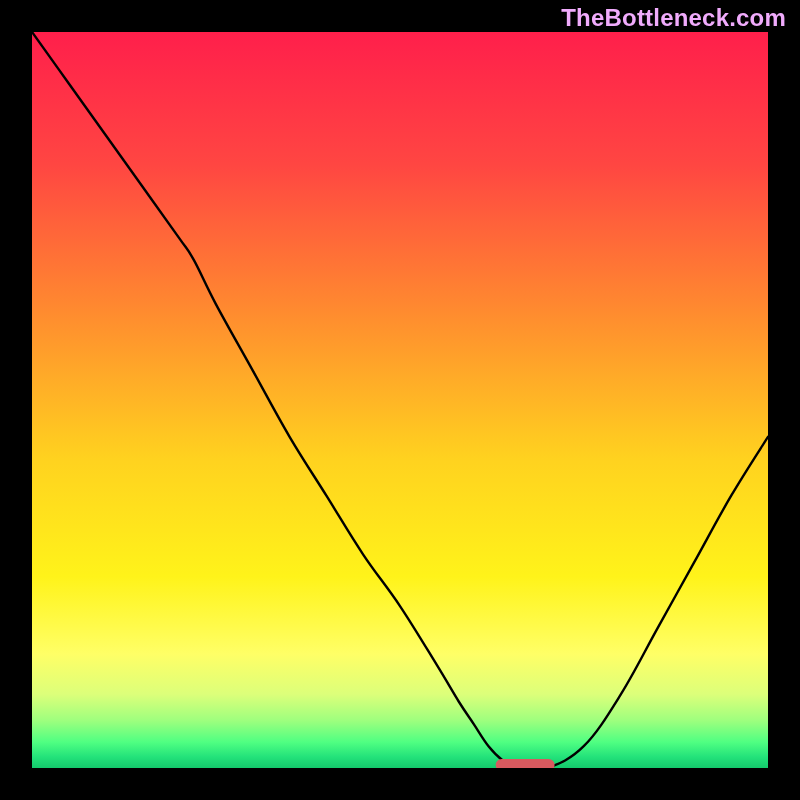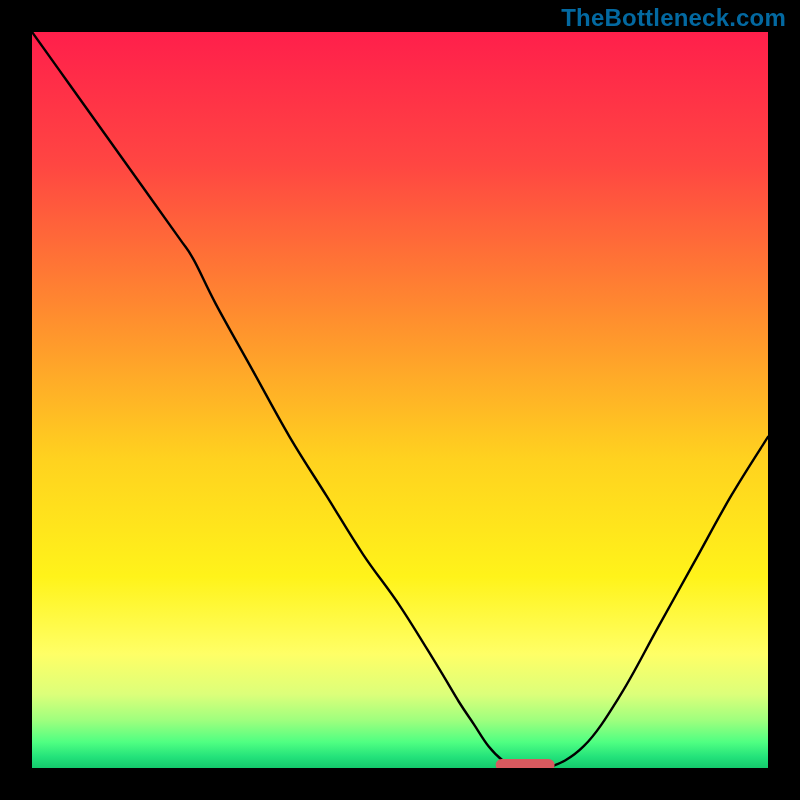--- a/index.html
+++ b/index.html
@@ -14,21 +14,21 @@
   .frame {
     position: relative;
     width: 800px;
     height: 800px;
     background: #000;
   }
   .watermark {
     position: absolute;
     top: 4px;
     right: 14px;
-    color: #0369a1;
+    color: #f0abfc;
     font-size: 24px;
     font-weight: 600;
     letter-spacing: 0.2px;
     user-select: none;
   }
   .plot {
     position: absolute;
     left: 32px;
     top: 32px;
     width: 736px;

